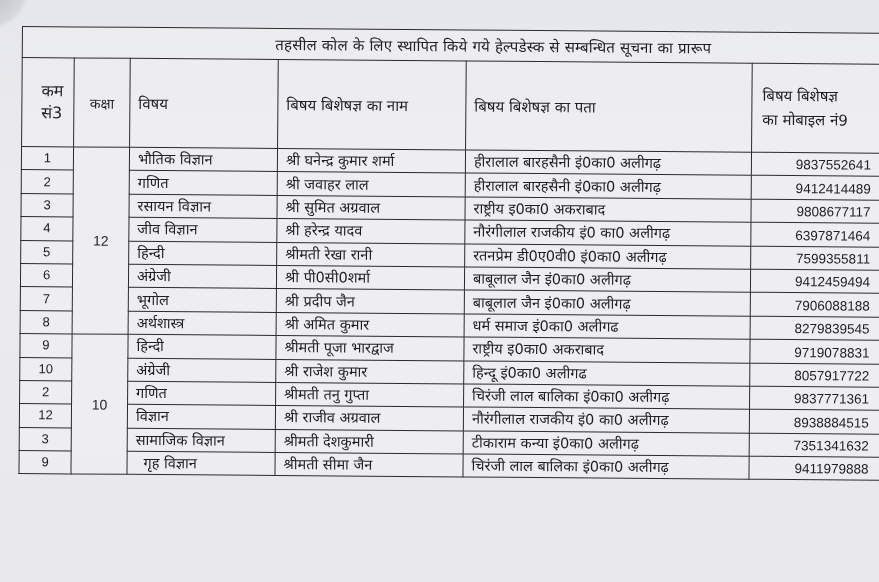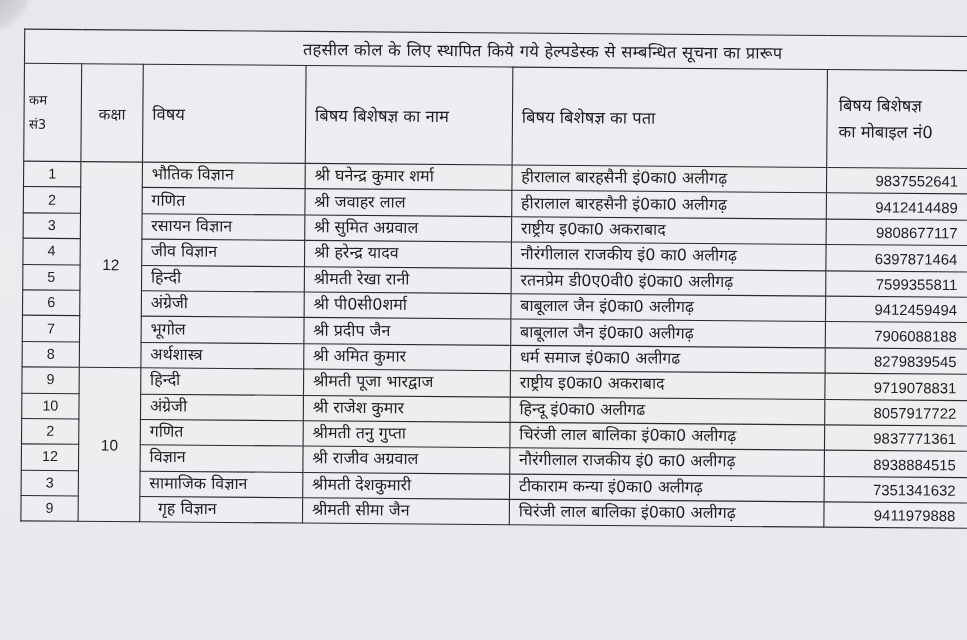--- a/index.html
+++ b/index.html
@@ -55,23 +55,23 @@
       left: 40px;
     }
     .head-row th {
       height: 88px;
       font-size: 15px;
       text-align: left;
       vertical-align: middle;
     }
     .head-row th.sn {
       text-align: left;
-      font-size: 12px;
+      font-size: 16px;
       line-height: 22px;
-      padding: 0 4px;
+      padding: 0 19px;
     }
     .head-row th.cls {
       text-align: center;
       font-size: 14px;
       padding: 0 4px;
     }
     .head-row th.mob {
       line-height: 24px;
       padding-left: 10px;
     }
@@ -135,21 +135,21 @@
         <th class="sn">
           <div>कम</div>
           <div>सं3</div>
         </th>
         <th class="cls">कक्षा</th>
         <th>विषय</th>
         <th>बिषय बिशेषज्ञ का नाम</th>
         <th>बिषय बिशेषज्ञ का पता</th>
         <th class="mob">
           <div>बिषय बिशेषज्ञ</div>
-          <div>का मोबाइल नं0</div>
+          <div>का मोबाइल नं9</div>
         </th>
       </tr>
     </thead>
     <tbody class="rows" id="rows">
         <tr>
           <td class="sn">1</td>
           <td class="cls" rowspan="8">12</td>
           <td class="subj">भौतिक विज्ञान</td>
           <td class="name">श्री घनेन्द्र कुमार शर्मा</td>
           <td class="addr">हीरालाल बारहसैनी इं0का0 अलीगढ़</td>

